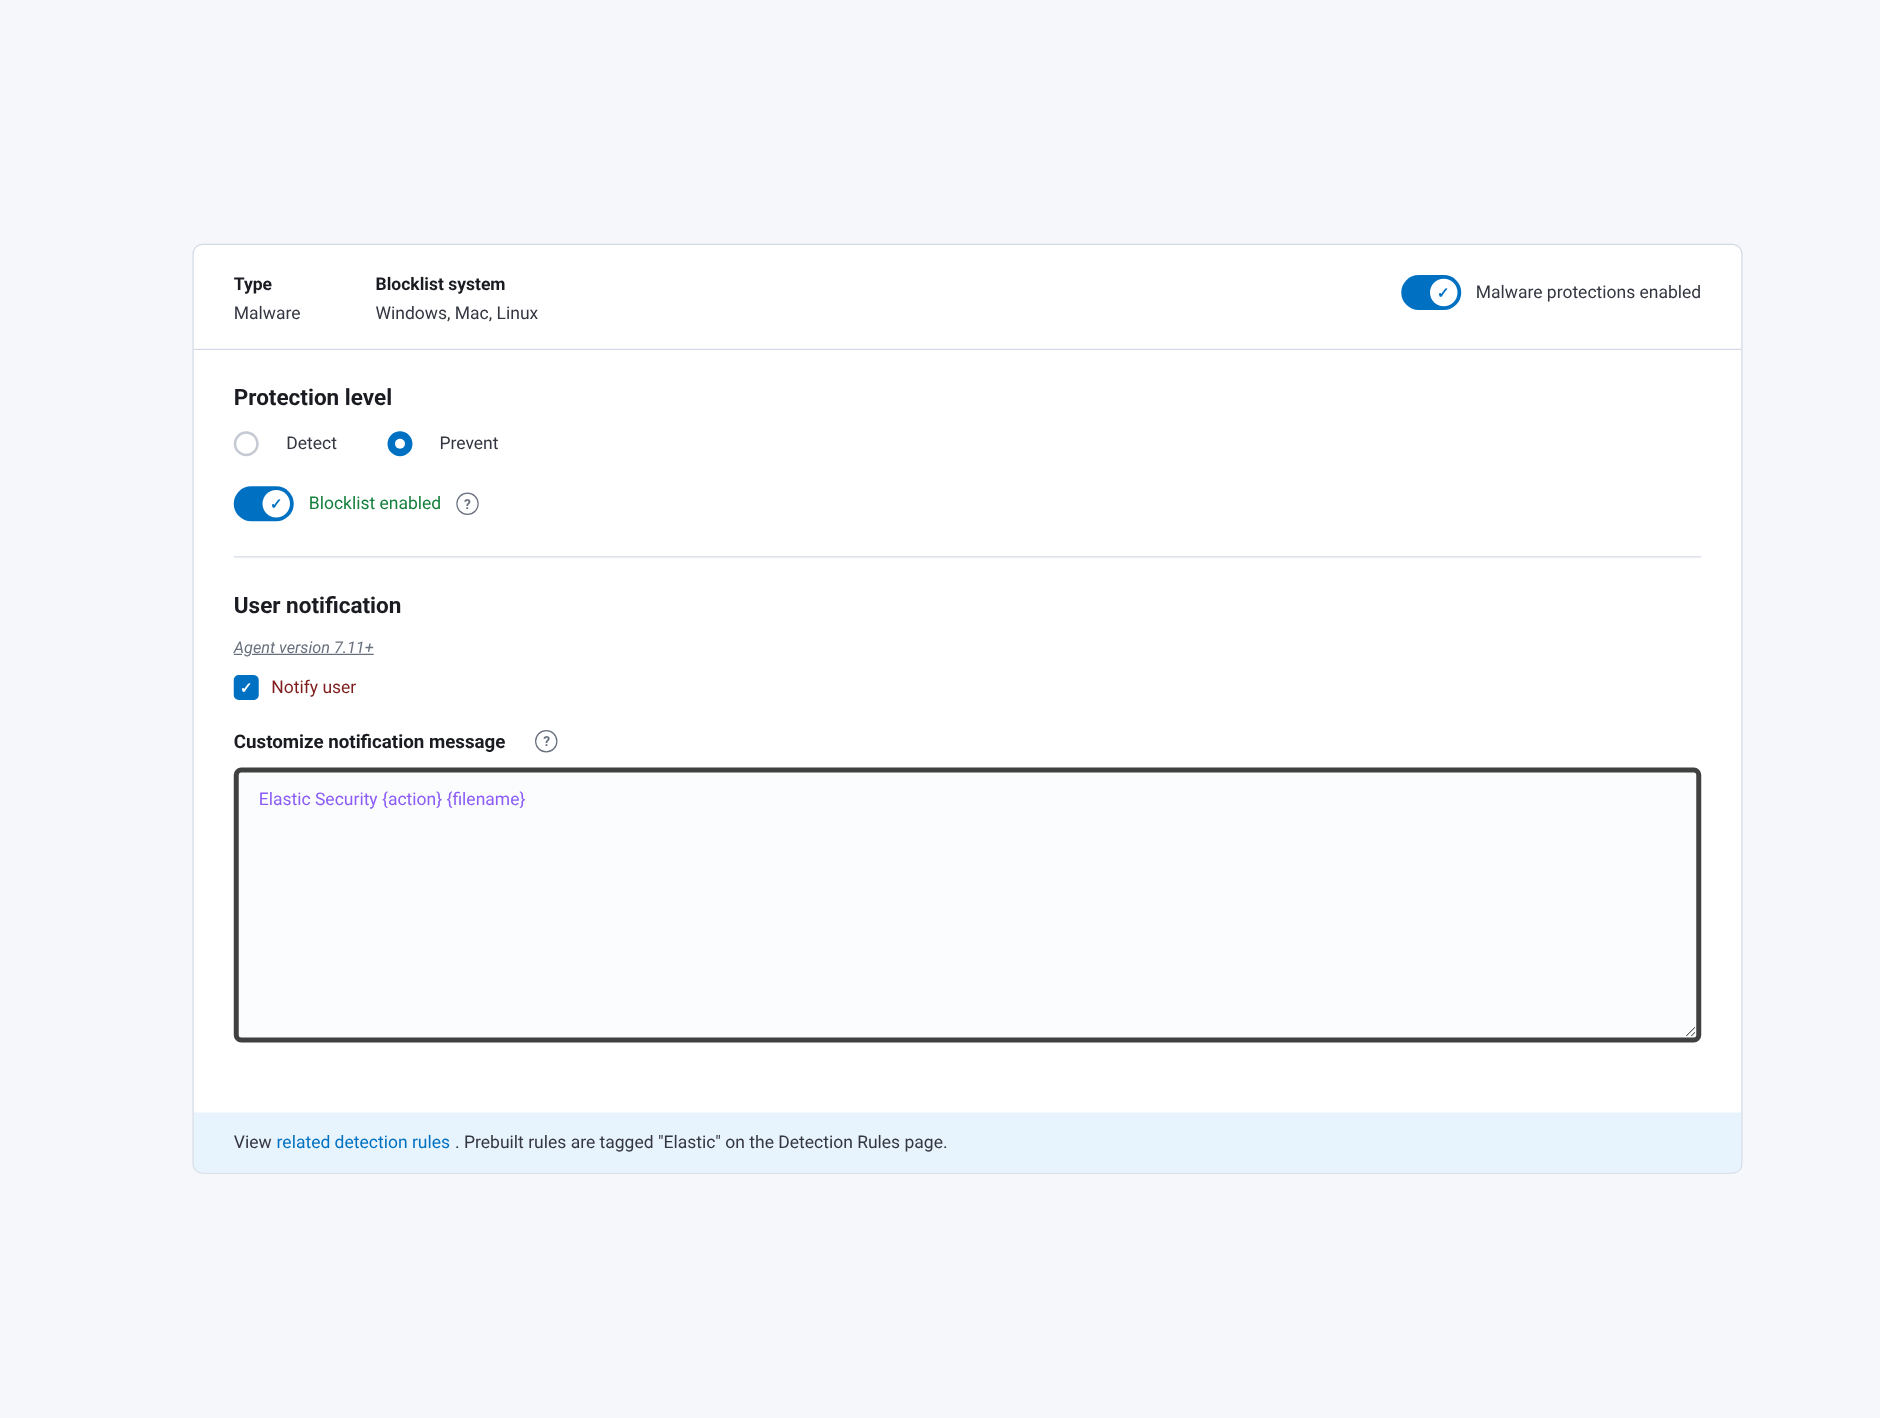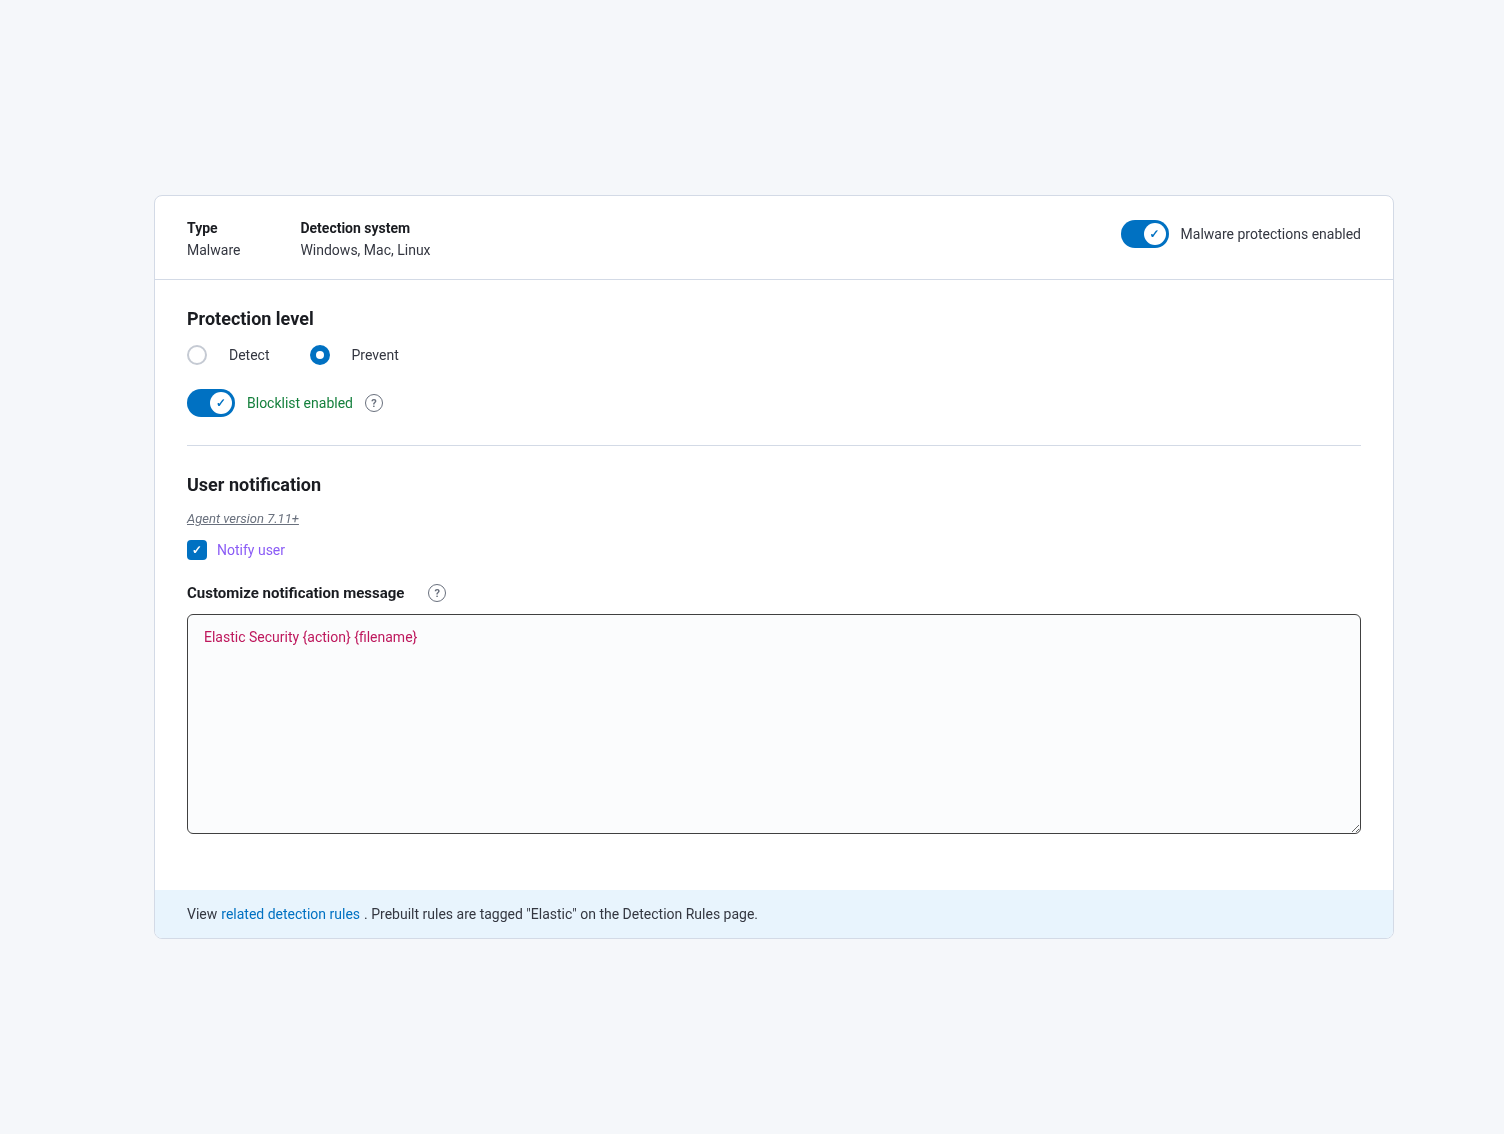--- a/index.html
+++ b/index.html
@@ -236,46 +236,46 @@
 
     .checkbox-box .check-icon {
       color: #ffffff;
       font-size: 12px;
       font-weight: 700;
       line-height: 1;
     }
 
     .checkbox-label {
       font-size: 14px;
-      color: #8b5cf6;
+      color: #7f1d1d;
     }
 
     
     .customize-section {
       margin-bottom: 24px;
     }
 
     .customize-title {
       display: flex;
       align-items: center;
       gap: 24px;
       font-weight: 700;
       font-size: 15px;
       color: #1a1c21;
       margin-bottom: 12px;
     }
 
     .message-textarea {
       width: 100%;
       min-height: 220px;
-      border: 1px solid #404040;
+      border: 4px solid #404040;
       border-radius: 6px;
       padding: 14px 16px;
       font-size: 14px;
-      color: #be185d;
+      color: #8b5cf6;
       font-family: inherit;
       resize: vertical;
       background: #fbfcfd;
       outline: none;
     }
 
     
     .info-banner {
       background: #e8f4fd;
       padding: 16px 32px;
@@ -303,21 +303,21 @@
 
 <div class="card">
 
   <div class="header-row">
     <div class="header-left">
       <div class="header-field">
         <label>Type</label>
         <span>Malware</span>
       </div>
       <div class="header-field">
-        <label>Detection system</label>
+        <label>Blocklist system</label>
         <span>Windows, Mac, Linux</span>
       </div>
     </div>
     <div class="header-right">
       <label class="toggle-switch checked">
         <input type="checkbox" checked="" style="">
         <div class="toggle-track">
           <div class="toggle-thumb">
             <span class="checkmark">✓</span>
           </div>

